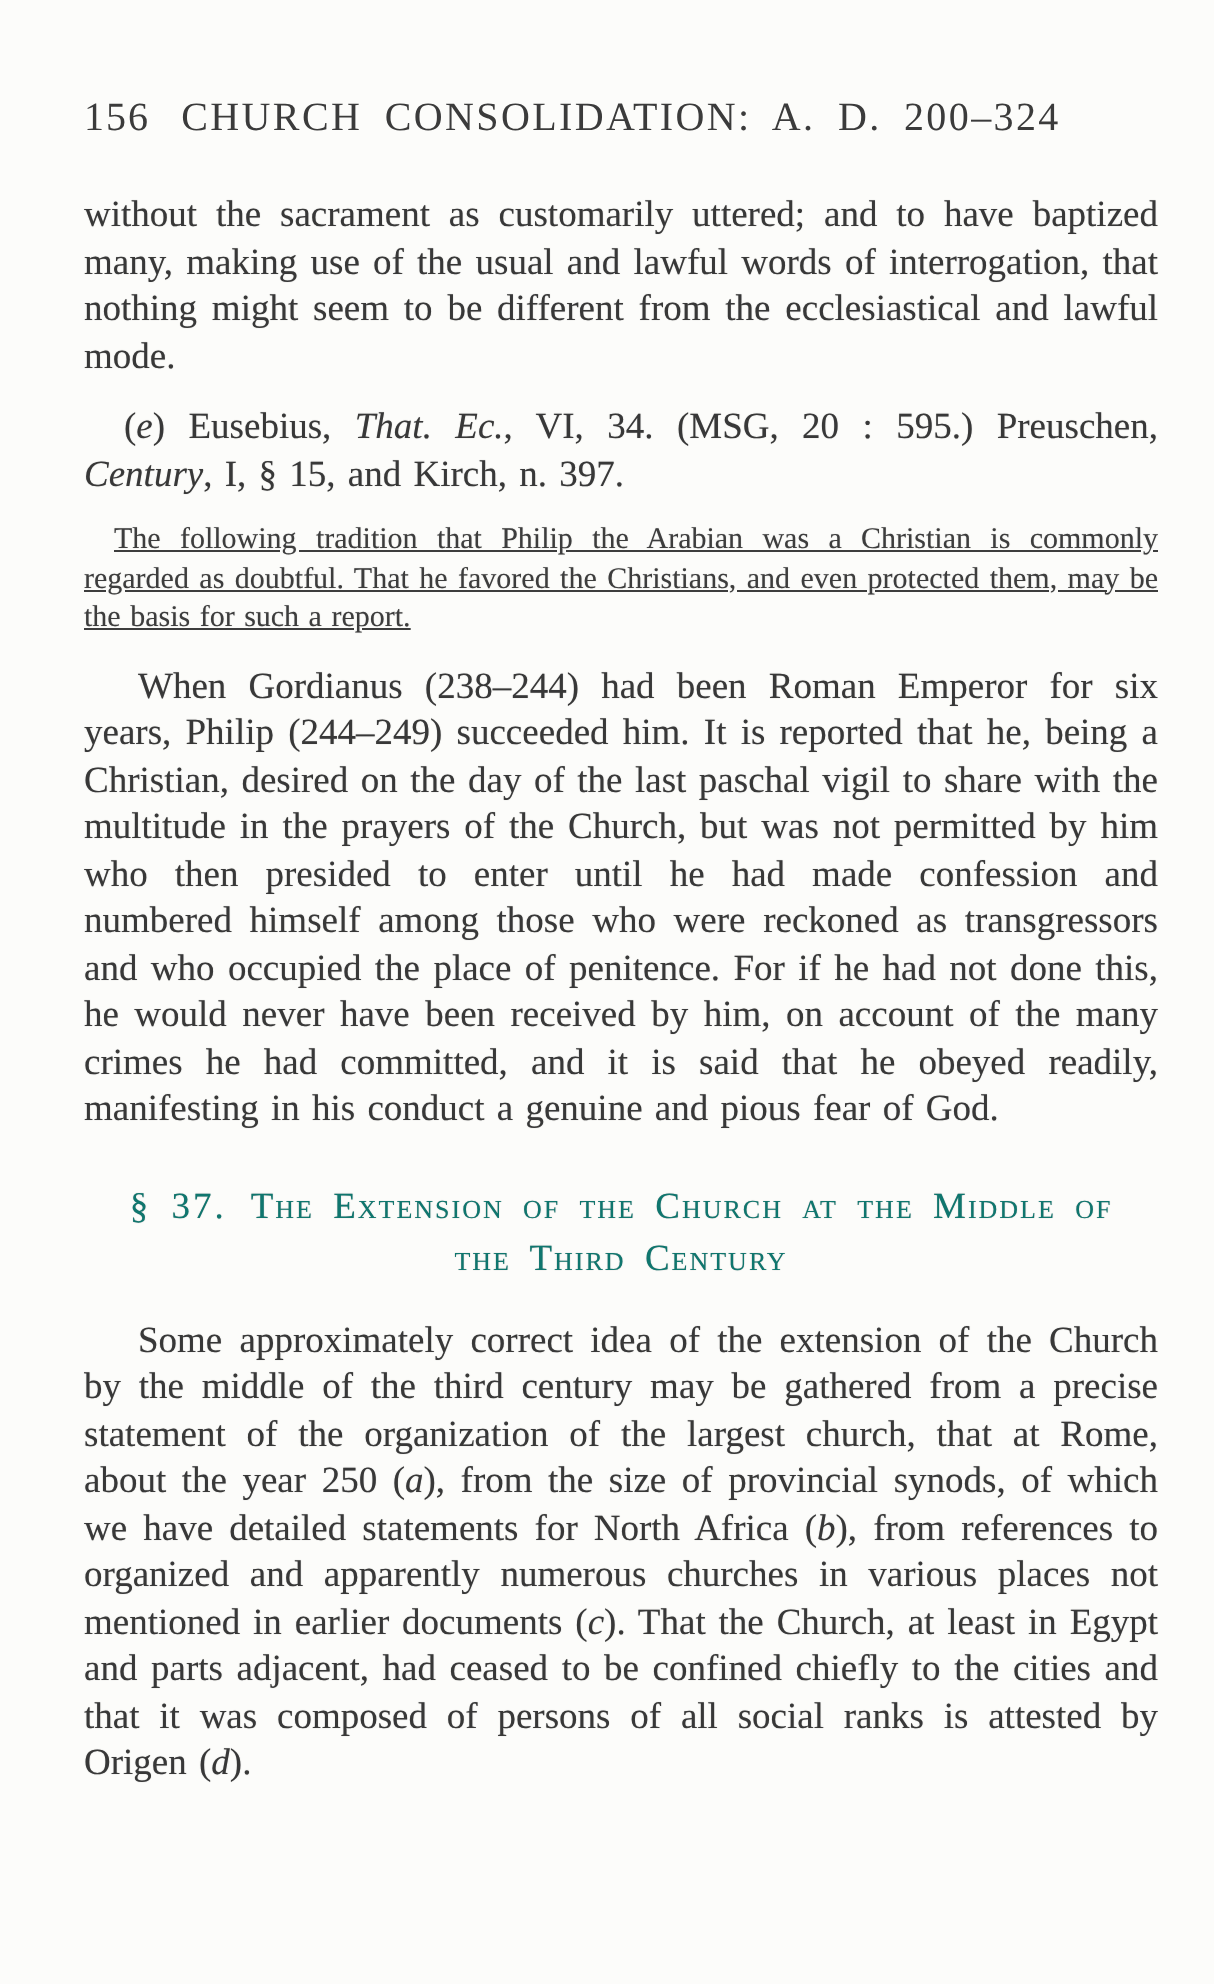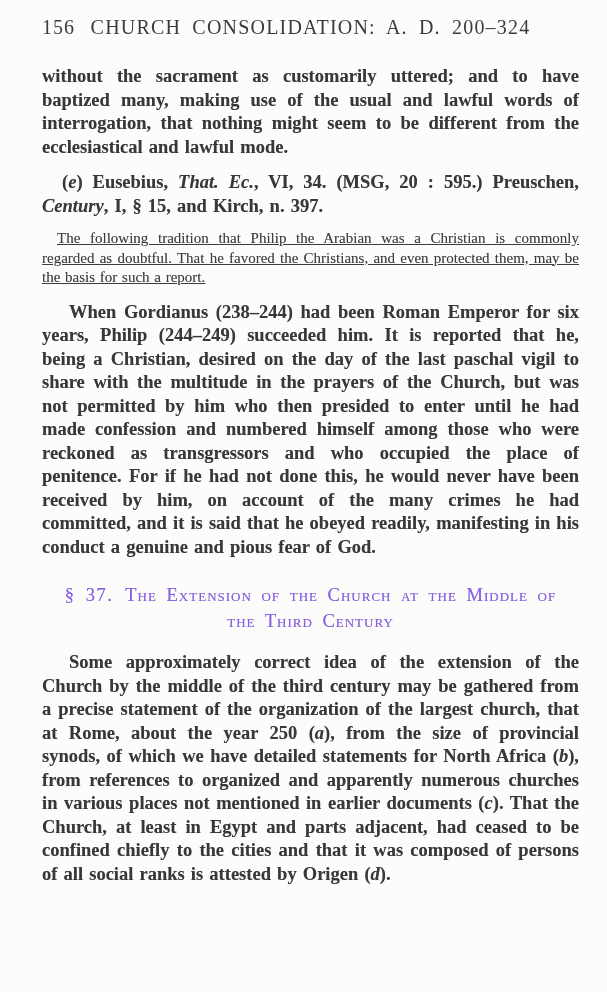--- a/index.html
+++ b/index.html
@@ -8,21 +8,21 @@
     height: 992px;
     background: #fcfcfa;
     overflow: hidden;
     font-family: "Liberation Serif", "DejaVu Serif", serif;
     color: #383838;
   }
   .page {
     box-sizing: border-box;
     width: 607px;
     height: 992px;
-    padding: 16px 28px 20px 42px;
+    padding: 48px 28px 20px 42px;
     background: #fcfcfa;
   }
   
   .running-header {
     position: relative;
     height: 24px;
     margin-bottom: 25px;
   }
   .folio {
     position: absolute;
@@ -42,21 +42,20 @@
     white-space: nowrap;
   }
   
   .body-par {
     margin: 0 0 12px 0;
     font-size: 18.5px;
     line-height: 23.5px;
     text-align: justify;
     word-spacing: 1.5px;
     text-shadow: 0 0 0.5px rgba(70,70,70,0.45);
-    font-weight: bold;
   }
   .body-par.no-indent { text-indent: 0; }
   .body-par.indent { text-indent: 27px; }
   .body-par.citation { text-indent: 20px; margin-bottom: 11px; }
   .body-par.last { margin-bottom: 0; }
   .note-par {
     margin: 0 0 13px 0;
     font-size: 15px;
     line-height: 19.5px;
     text-align: justify;
@@ -69,21 +68,21 @@
   .philip-par { margin-bottom: 0; }
   .section-heading {
     margin: 23px auto 17px auto;
     font-size: 18.5px;
     line-height: 26px;
     font-weight: normal;
     text-align: center;
     font-variant: small-caps;
     letter-spacing: 1px;
     word-spacing: 4px;
-    color: #8b5cf6;
+    color: #0f766e;
     max-width: 520px;
     text-shadow: 0 0 0.5px rgba(70,70,70,0.45);
   }
   .section-number {
     font-variant: normal;
     margin-right: 12px;
     letter-spacing: 1.5px;
   }
   i { font-style: italic; }
 </style>

